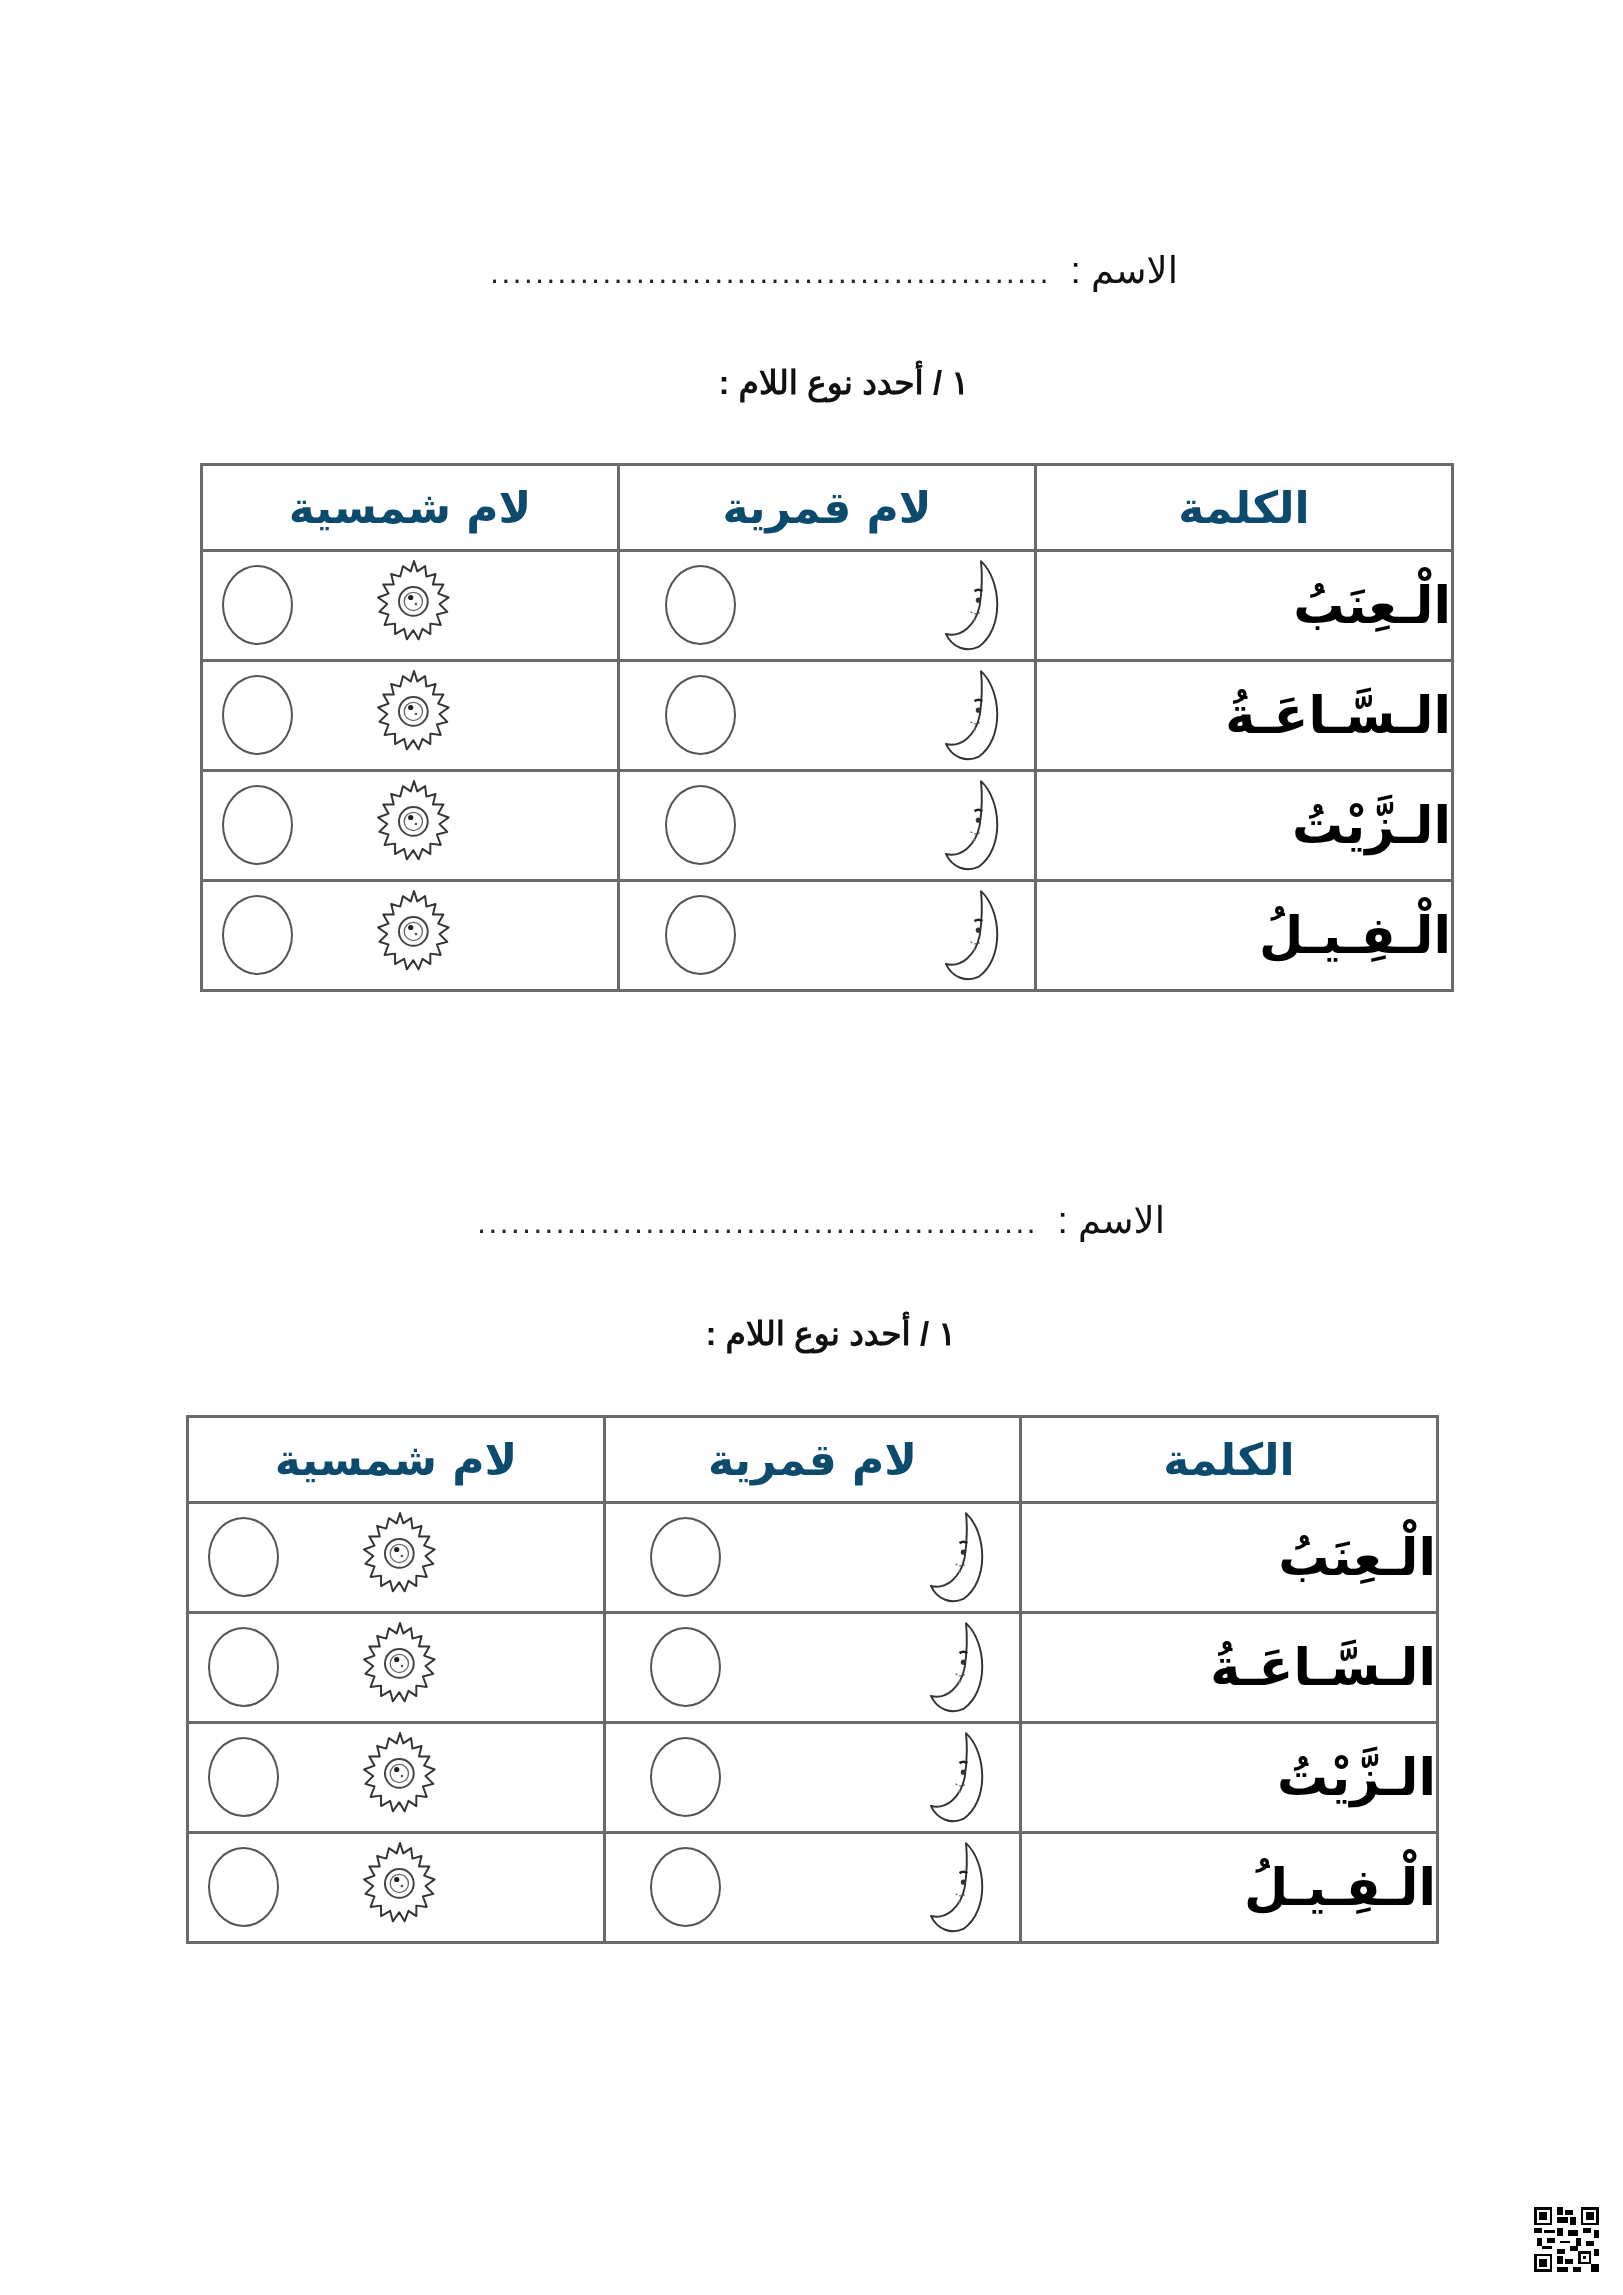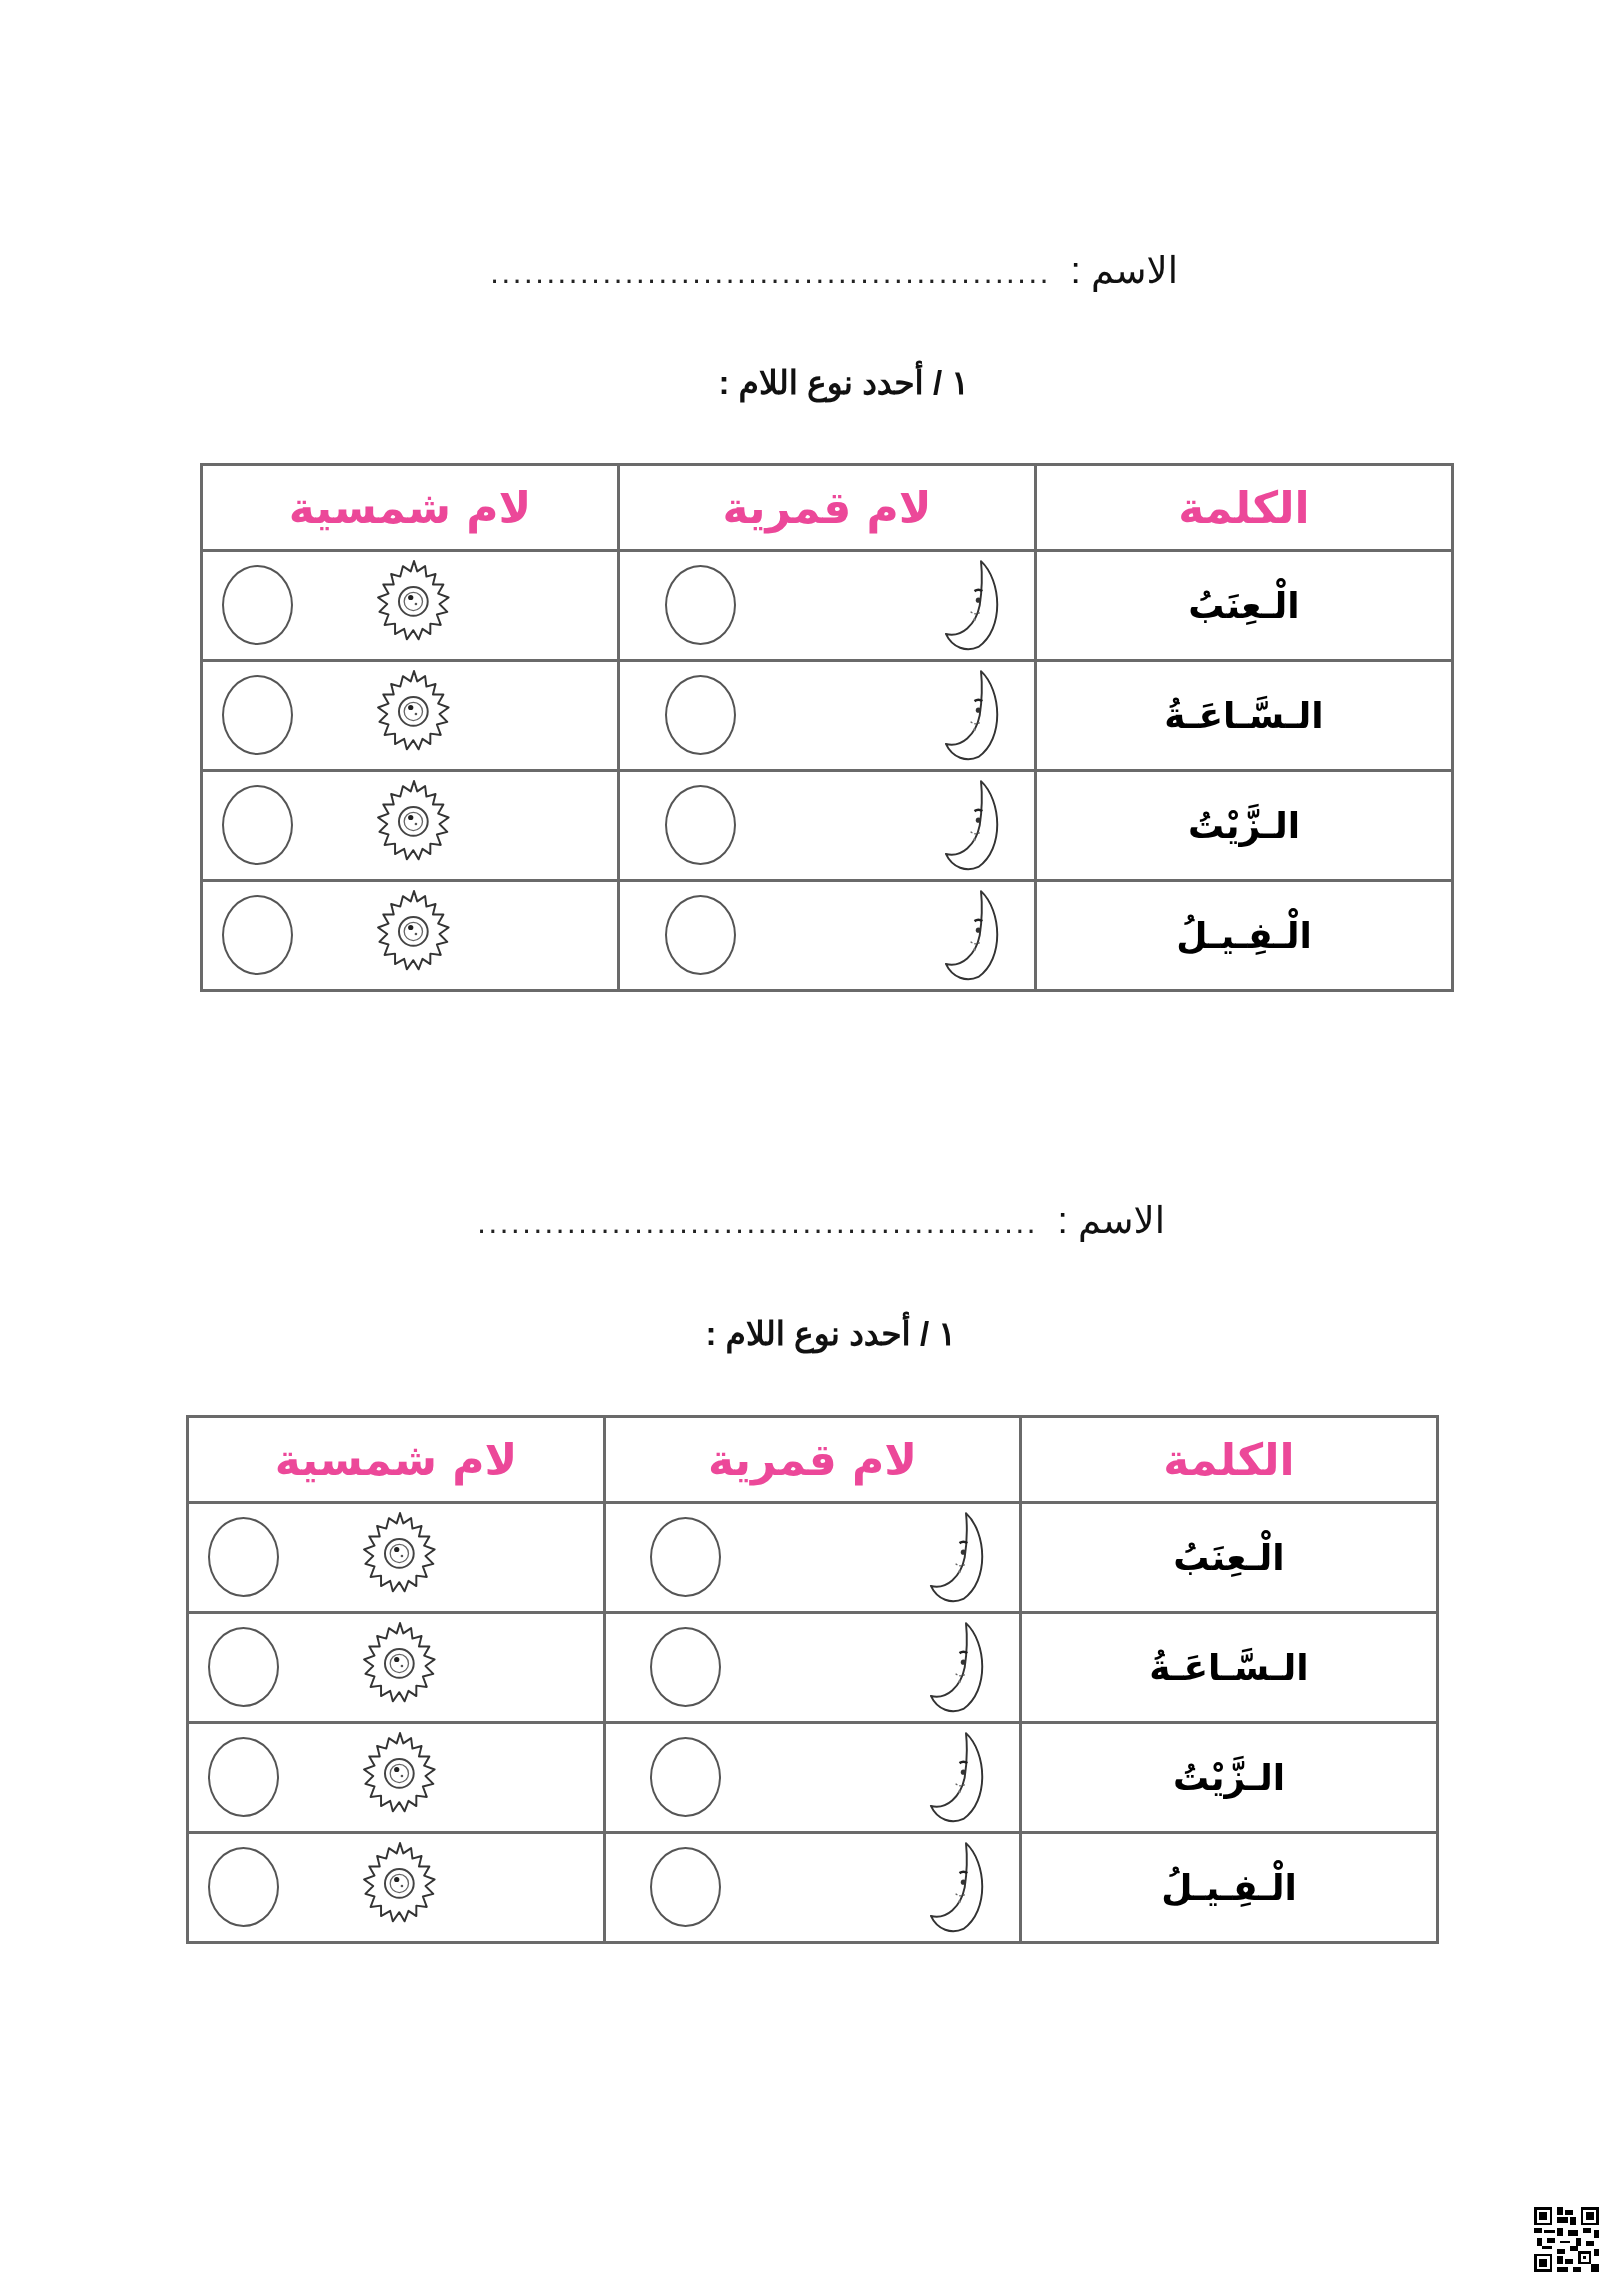--- a/index.html
+++ b/index.html
@@ -56,31 +56,30 @@
       position: relative;
       overflow: hidden;
     }
     .sheet-table th {
       height: 83px;
       font-family: "DejaVu Sans", sans-serif;
       font-weight: bold;
       font-size: 44px;
       text-align: center;
       vertical-align: middle;
-      color: #ec4899;
+      color: #0c4a6e;
     }
     .sheet-table td {
       height: 107px;
     }
     .word-cell {
-      text-align: center;
       vertical-align: middle;
       font-family: "DejaVu Sans", sans-serif;
       font-weight: bold;
-      font-size: 36px;
+      font-size: 51px;
       color: #000;
     }
     .choice-cell .answer-circle {
       position: absolute;
       width: 71px;
       height: 80px;
       border: 2px solid #555;
       border-radius: 50%;
       top: 13px;
       box-sizing: border-box;

